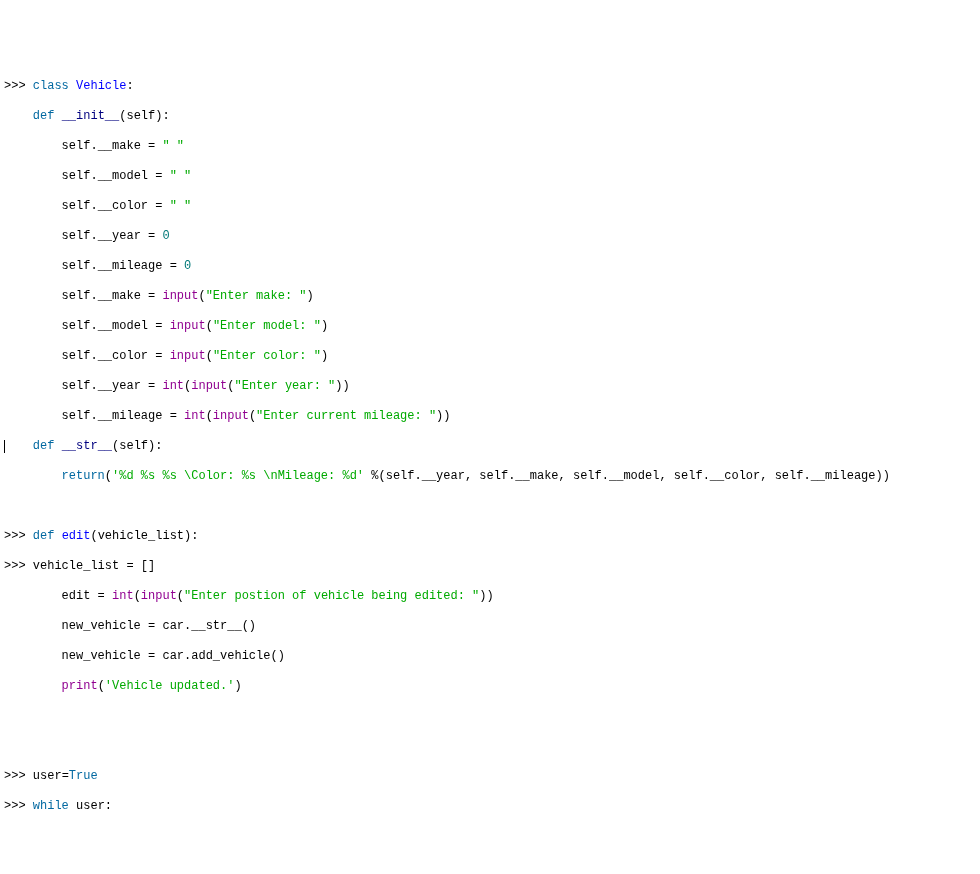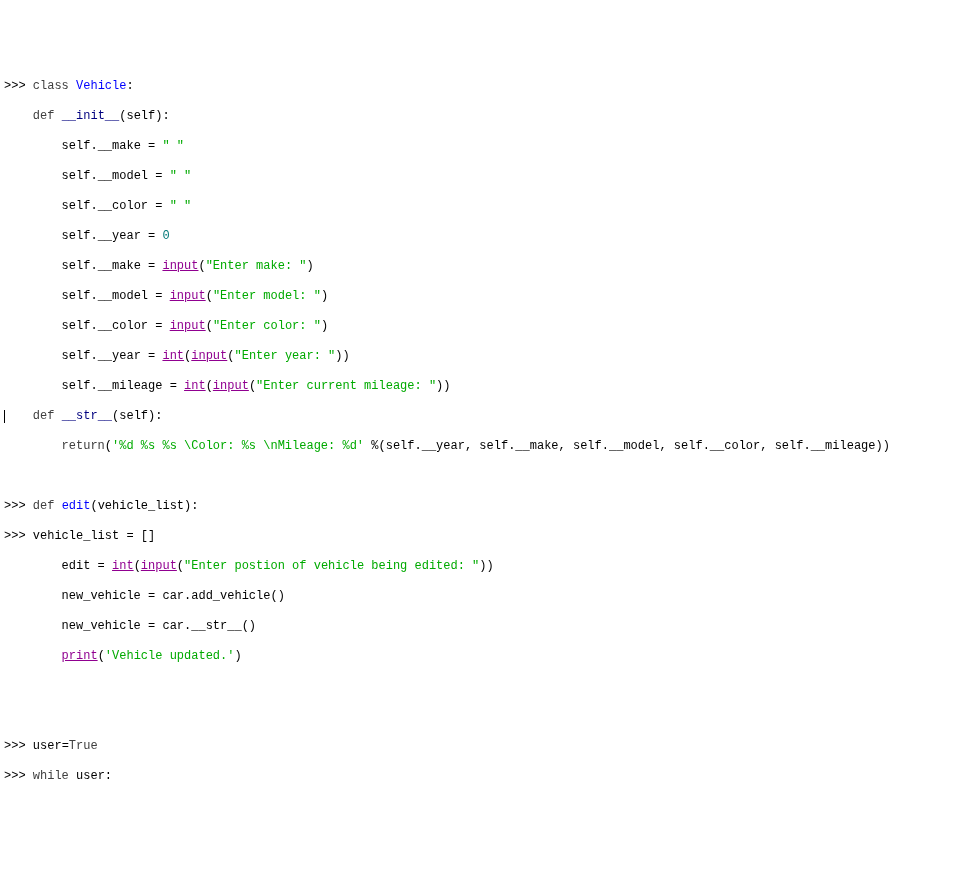--- a/index.html
+++ b/index.html
@@ -7,24 +7,24 @@
     padding: 4px;
     background: #ffffff;
     font-family: "Courier New", monospace;
     font-size: 12px;
     line-height: 15px;
     color: #000000;
     white-space: pre;
   }
   .line { display: block; }
   .prompt { color: #000000; }
-  .kw-orange { color: #404040; }
+  .kw-orange { color: #0369a1; }
   .kw-blue { color: #0000ff; }
   .name-darkblue { color: #00007f; text-align: right; }
-  .func-purple { color: #900090; text-decoration: underline; }
+  .func-purple { color: #900090; }
   .str-green { color: #00aa00; }
   .num-teal { color: #007878; }
   .slf { color: #000000; }
   .cursor {
     display: inline-block;
     width: 1px;
     height: 13px;
     background: #000;
     vertical-align: text-bottom;
     margin-right: -1px;
@@ -35,33 +35,34 @@
 
 
 
 <div>
 <span class="line"><span class="prompt">&gt;&gt;&gt; </span><span class="kw-orange">class</span> <span class="kw-blue">Vehicle</span>:</span>
 <span class="line">    <span class="kw-orange">def</span> <span class="name-darkblue">__init__</span>(<span class="slf">self</span>):</span>
 <span class="line">        <span class="slf">self</span>.<span>__make</span> = <span class="str-green">" "</span></span>
 <span class="line">        <span class="slf">self</span>.<span>__model</span> = <span class="str-green">" "</span></span>
 <span class="line">        <span class="slf">self</span>.<span>__color</span> = <span class="str-green">" "</span></span>
 <span class="line">        <span class="slf">self</span>.<span>__year</span> = <span class="num-teal">0</span></span>
+<span class="line">        <span class="slf">self</span>.<span>__mileage</span> = <span class="num-teal">0</span></span>
 <span class="line">        <span class="slf">self</span>.<span>__make</span> = <span class="func-purple">input</span>(<span class="str-green">"Enter make: "</span>)</span>
 <span class="line">        <span class="slf">self</span>.<span>__model</span> = <span class="func-purple">input</span>(<span class="str-green">"Enter model: "</span>)</span>
 <span class="line">        <span class="slf">self</span>.<span>__color</span> = <span class="func-purple">input</span>(<span class="str-green">"Enter color: "</span>)</span>
 <span class="line">        <span class="slf">self</span>.<span>__year</span> = <span class="func-purple">int</span>(<span class="func-purple">input</span>(<span class="str-green">"Enter year: "</span>))</span>
 <span class="line">        <span class="slf">self</span>.<span>__mileage</span> = <span class="func-purple">int</span>(<span class="func-purple">input</span>(<span class="str-green">"Enter current mileage: "</span>))</span>
 <span class="line"><span class="cursor"></span>    <span class="kw-orange">def</span> <span class="name-darkblue">__str__</span>(<span class="slf">self</span>):</span>
 <span class="line">        <span class="kw-orange">return</span>(<span class="str-green">'%d %s %s \Color: %s \nMileage: %d'</span> %(<span class="slf">self</span>.<span>__year</span>, <span class="slf">self</span>.<span>__make</span>, <span class="slf">self</span>.<span>__model</span>, <span class="slf">self</span>.<span>__color</span>, <span class="slf">self</span>.<span>__mileage</span>))</span>
 <span class="line"> </span>
 <span class="line"><span class="prompt">&gt;&gt;&gt; </span><span class="kw-orange">def</span> <span class="kw-blue">edit</span>(<span>vehicle_list</span>):</span>
 <span class="line"><span class="prompt">&gt;&gt;&gt; </span><span>vehicle_list</span> = []</span>
 <span class="line">        <span>edit</span> = <span class="func-purple">int</span>(<span class="func-purple">input</span>(<span class="str-green">"Enter postion of vehicle being edited: "</span>))</span>
+<span class="line">        <span>new_vehicle</span> = <span>car</span>.<span>__str__</span>()</span>
 <span class="line">        <span>new_vehicle</span> = <span>car</span>.<span>add_vehicle</span>()</span>
-<span class="line">        <span>new_vehicle</span> = <span>car</span>.<span>__str__</span>()</span>
 <span class="line">        <span class="func-purple">print</span>(<span class="str-green">'Vehicle updated.'</span>)</span>
 <span class="line"> </span>
 <span class="line"> </span>
 <span class="line"><span class="prompt">&gt;&gt;&gt; </span><span>user</span>=<span class="kw-orange">True</span></span>
 <span class="line"><span class="prompt">&gt;&gt;&gt; </span><span class="kw-orange">while</span> <span>user</span>:</span>
 
 
 
 
 

